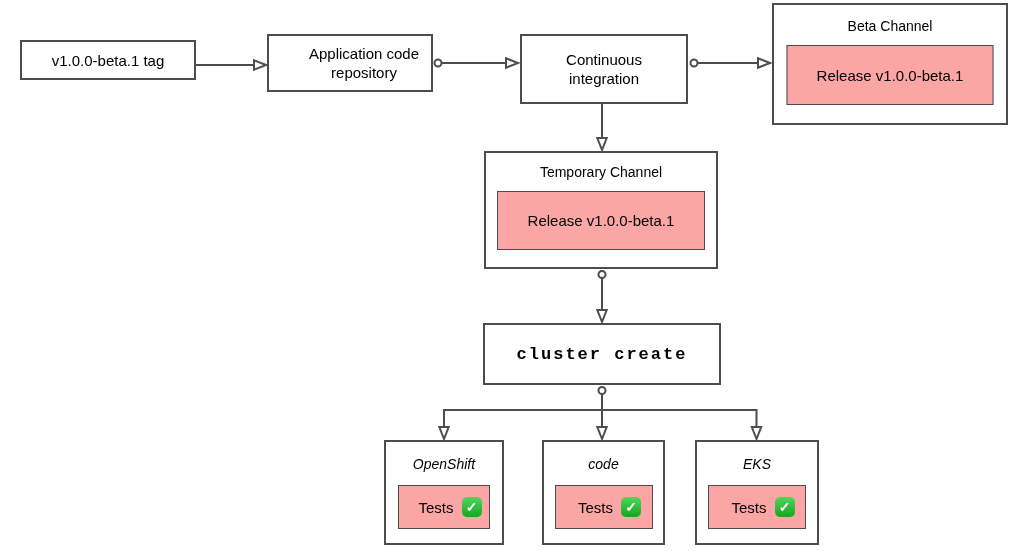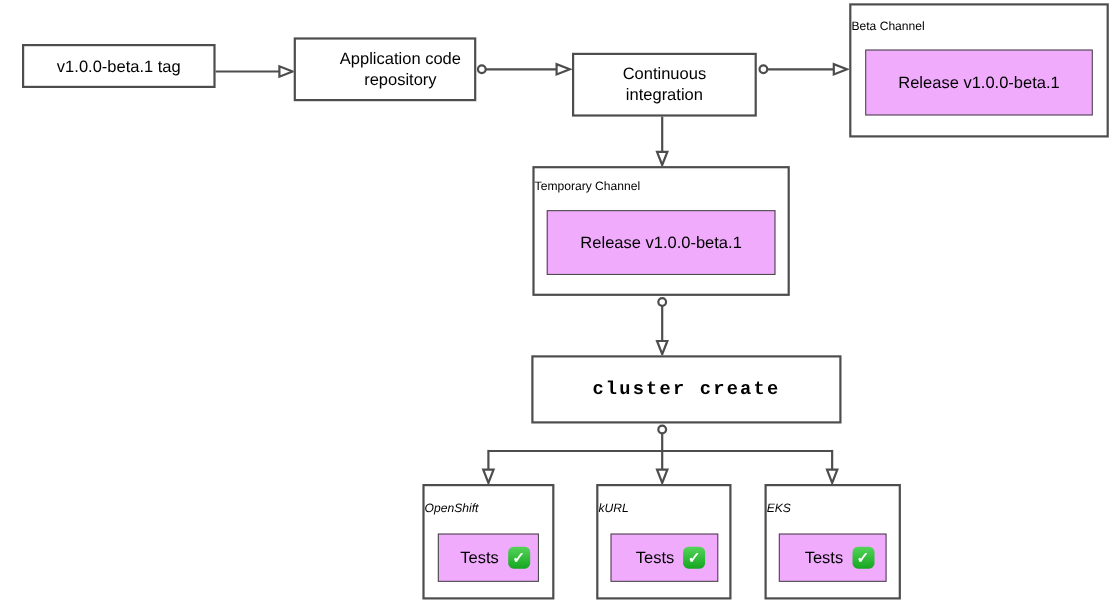--- a/index.html
+++ b/index.html
@@ -52,50 +52,51 @@
   .prewrap { white-space: pre-line; }
 
   .group {
     position: absolute;
     background: #ffffff;
     border: 2px solid var(--line);
   }
   .group-title {
     position: absolute;
     left: 0; right: 0;
-    font-size: 11px;
+    text-align: center;
+    font-size: 14px;
   }
   .subnode {
     position: absolute;
     left: 50%;
     transform: translateX(-50%);
-    background: #f0abfc;
+    background: #fca5a5;
     border: 1.5px solid var(--line);
     display: flex;
     align-items: center;
     justify-content: center;
     text-align: center;
     font-size: 15px;
   }
 
   
   #n-tag   { left: 20px;   top: 40px;  width: 176px; height: 40px; }
   #n-repo  { left: 267px; top: 34px;  width: 166px; height: 58px; padding-left: 28px; }
-  #n-ci    { left: 520px; top: 34px;  width: 168px; height: 58px; margin-top: 14px; }
+  #n-ci    { left: 520px; top: 34px;  width: 168px; height: 70px; }
 
   #n-beta  { left: 772px; top: 3px;   width: 236px; height: 122px; }
   #n-beta .group-title { top: 13px; }
   #n-beta .subnode     { top: 40px; width: 207px; height: 60px; }
 
   #n-temp  { left: 484px; top: 151px; width: 234px; height: 118px; padding-left: 24px; }
   #n-temp .group-title { top: 11px; }
   #n-temp .subnode     { top: 38px; width: 208px; height: 59px; }
 
   #n-cluster {
-    left: 483px; top: 323px; width: 282px; height: 62px;
+    left: 483px; top: 323px; width: 238px; height: 62px;
     font-family: "Liberation Mono", "DejaVu Sans Mono", monospace;
     font-weight: bold;
     font-size: 17px;
     letter-spacing: 2px;
   }
 
   .cluster-box { top: 440px; width: 120px; height: 105px; }
   .cluster-box .group-title { top: 14px; font-style: italic; }
   .cluster-box .subnode     { top: 43px; width: 92px; height: 44px; gap: 8px; padding-left: 12px; }
   #n-openshift { left: 384px; }
@@ -197,21 +198,21 @@
     <div class="group-title">OpenShift</div>
     <div class="subnode">
       <span>Tests</span>
       <span class="check-icon">
         <span>✓</span>
       </span>
     </div>
   </div>
 
   <div class="group cluster-box" id="n-kurl">
-    <div class="group-title">kURL</div>
+    <div class="group-title">code</div>
     <div class="subnode">
       <span>Tests</span>
       <span class="check-icon">
         <span>✓</span>
       </span>
     </div>
   </div>
 
   <div class="group cluster-box" id="n-eks">
     <div class="group-title">EKS</div>

